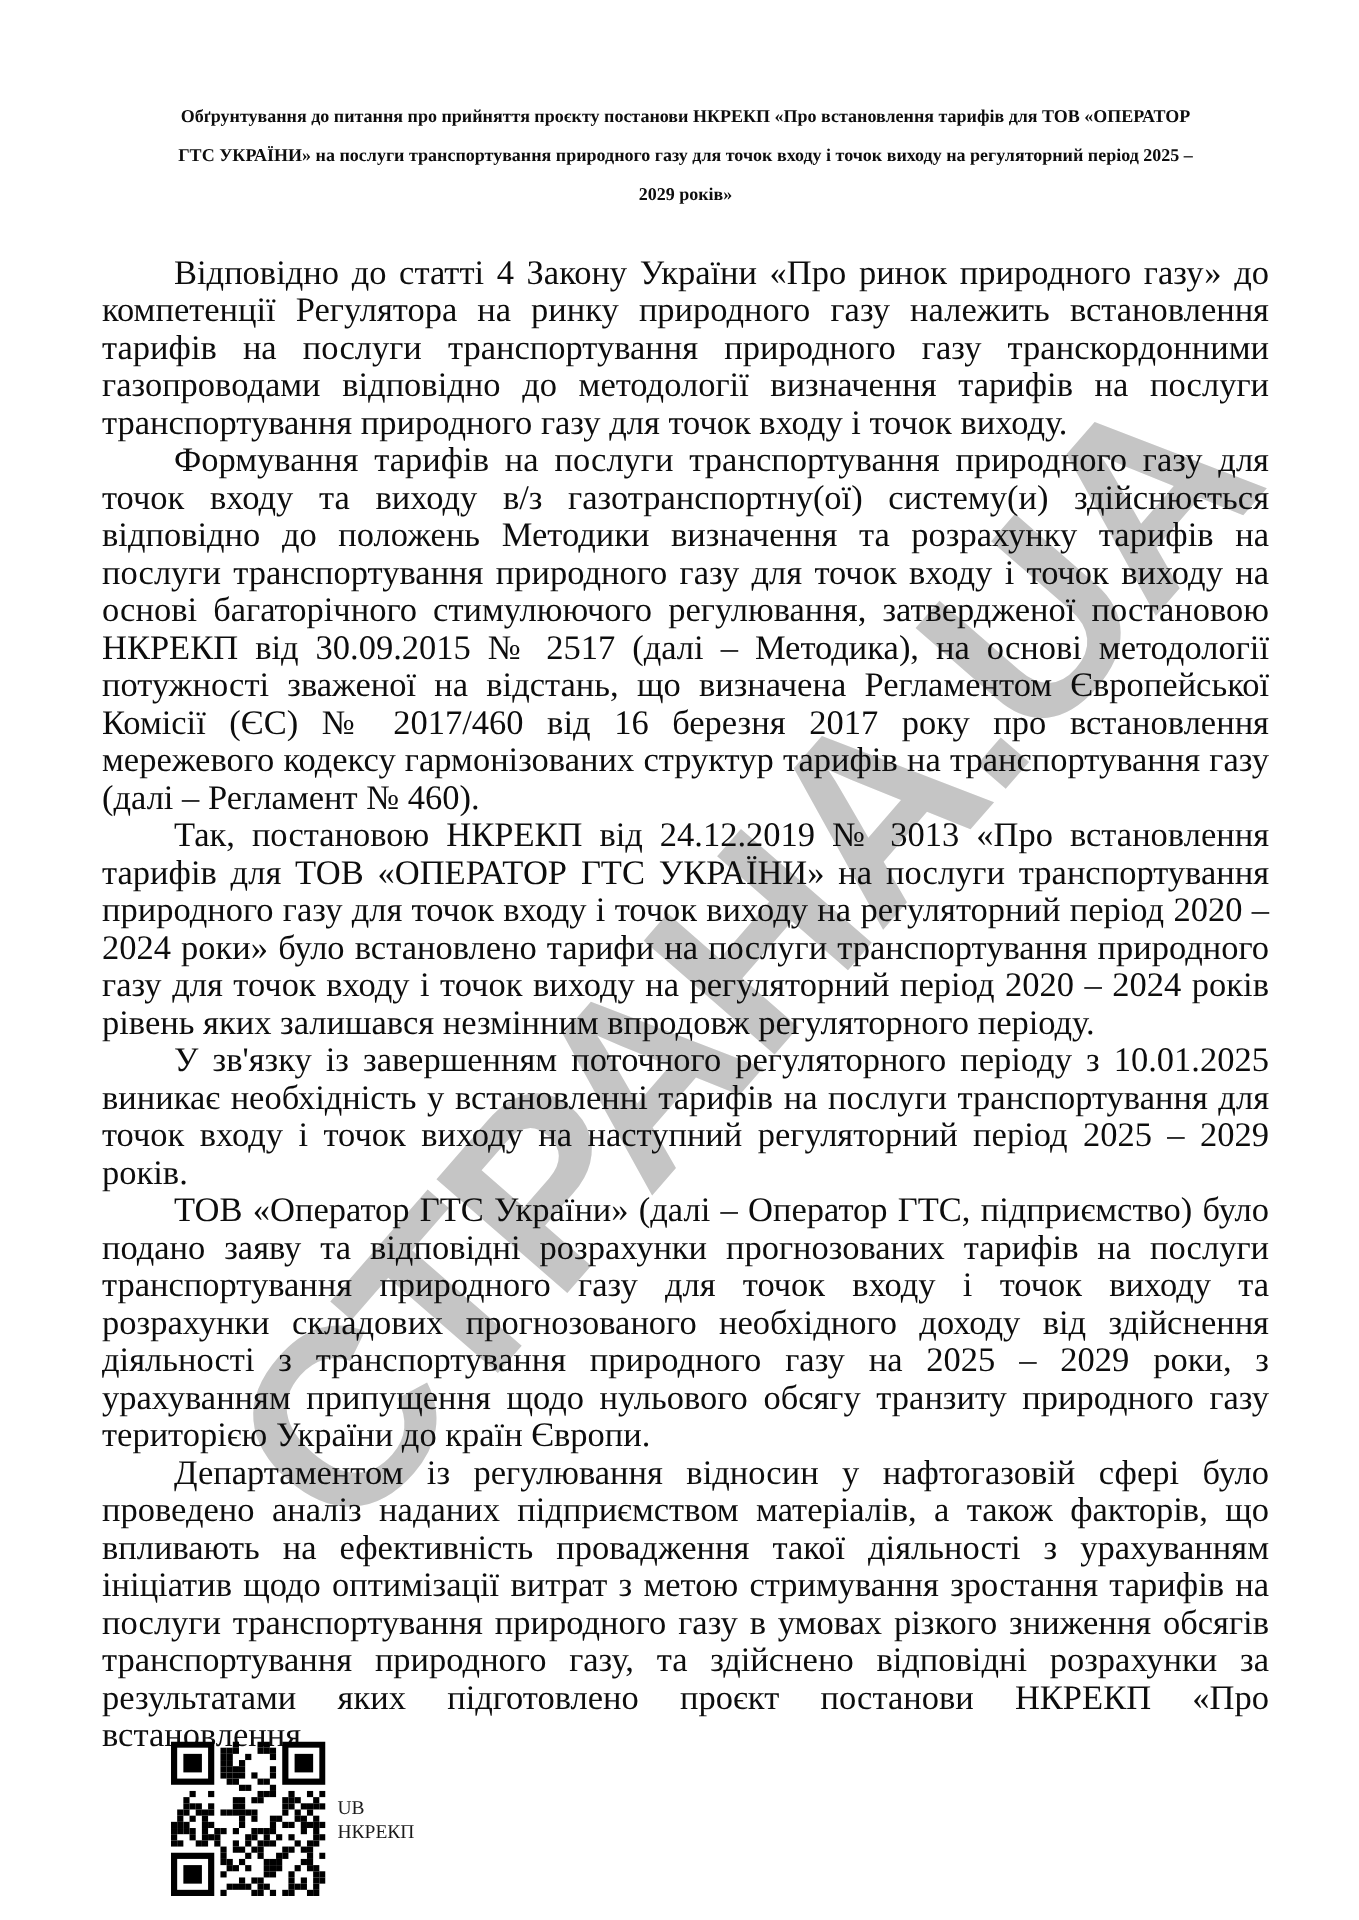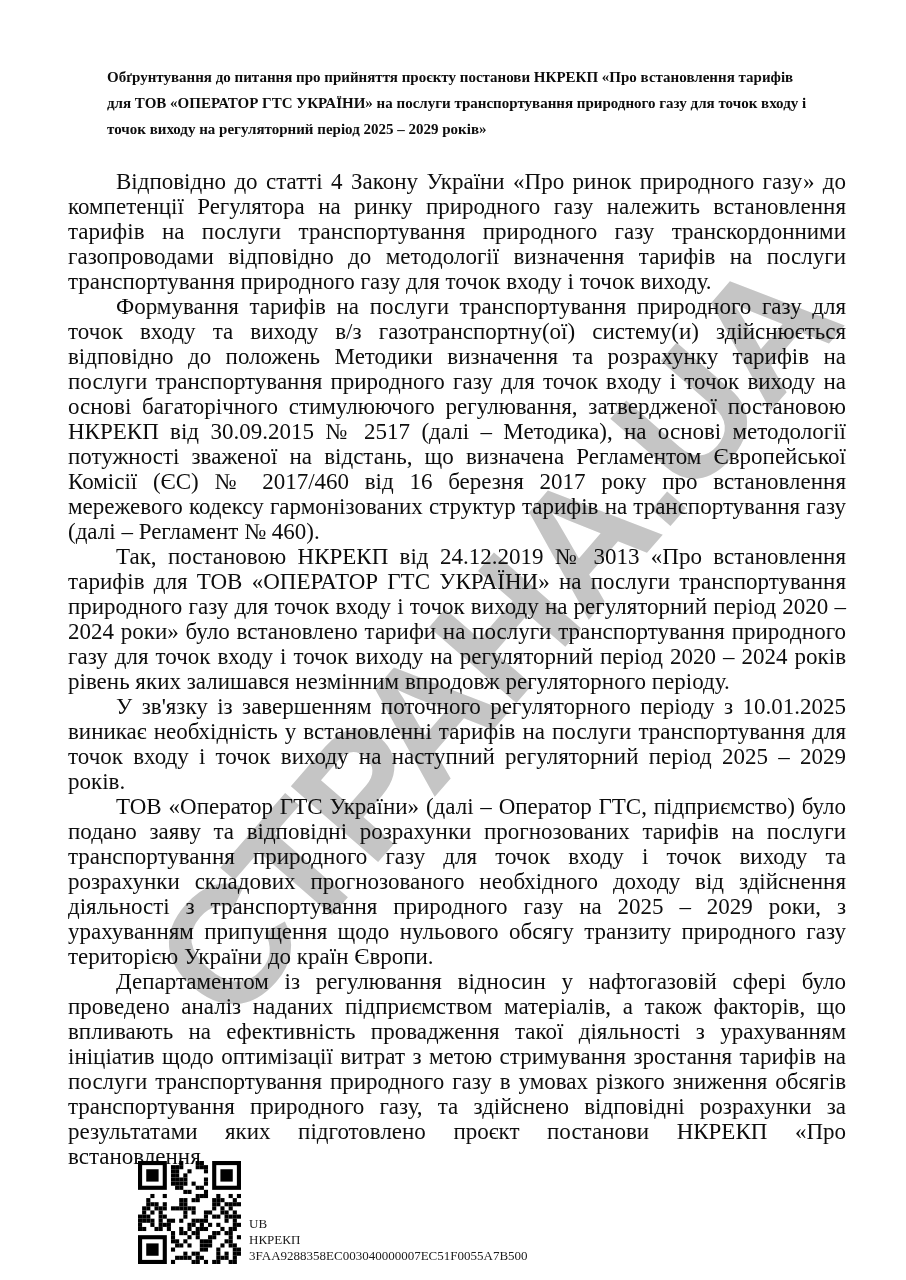--- a/index.html
+++ b/index.html
@@ -26,40 +26,40 @@
     white-space: nowrap;
     z-index: 0;
     user-select: none;
   }
   .content {
     position: relative;
     z-index: 1;
     padding: 64px 60px 0 68px;
   }
   .title {
-    font-size: 15px;
+    font-size: 12px;
     font-weight: bold;
     line-height: 26px;
-    text-align: left;
+    text-align: center;
     max-width: 700px;
     margin: 0 auto 27px auto;
   }
   .para {
     font-size: 23px;
     line-height: 25px;
     text-align: justify;
     text-indent: 48px;
   }
   .stamp {
     position: absolute;
-    left: 138px;
+    left: 114px;
     top: 1161px;
     z-index: 1;
     display: flex;
-    align-items: flex-end;
+    align-items: center;
   }
   .qr {
     width: 103px;
     height: 103px;
     flex: 0 0 auto;
   }
   .stamp-text {
     margin-left: 8px;
     padding-top: 1px;
     font-size: 13px;
@@ -301,17 +301,16 @@
           <rect x="76" y="4" width="20" height="20" fill="#fff"></rect>
           <rect x="80" y="8" width="12" height="12"></rect>
           <rect x="0" y="72" width="28" height="28"></rect>
           <rect x="4" y="76" width="20" height="20" fill="#fff"></rect>
           <rect x="8" y="80" width="12" height="12"></rect>
         </g>
       </svg>
     <div class="stamp-text">
       <div>UB</div>
       <div>НКРЕКП</div>
-      <div>3FAA9288358EC003040000007EC51F0055A7B500</div>
     </div>
   </div>
 
 </div>
 
 </body></html>

